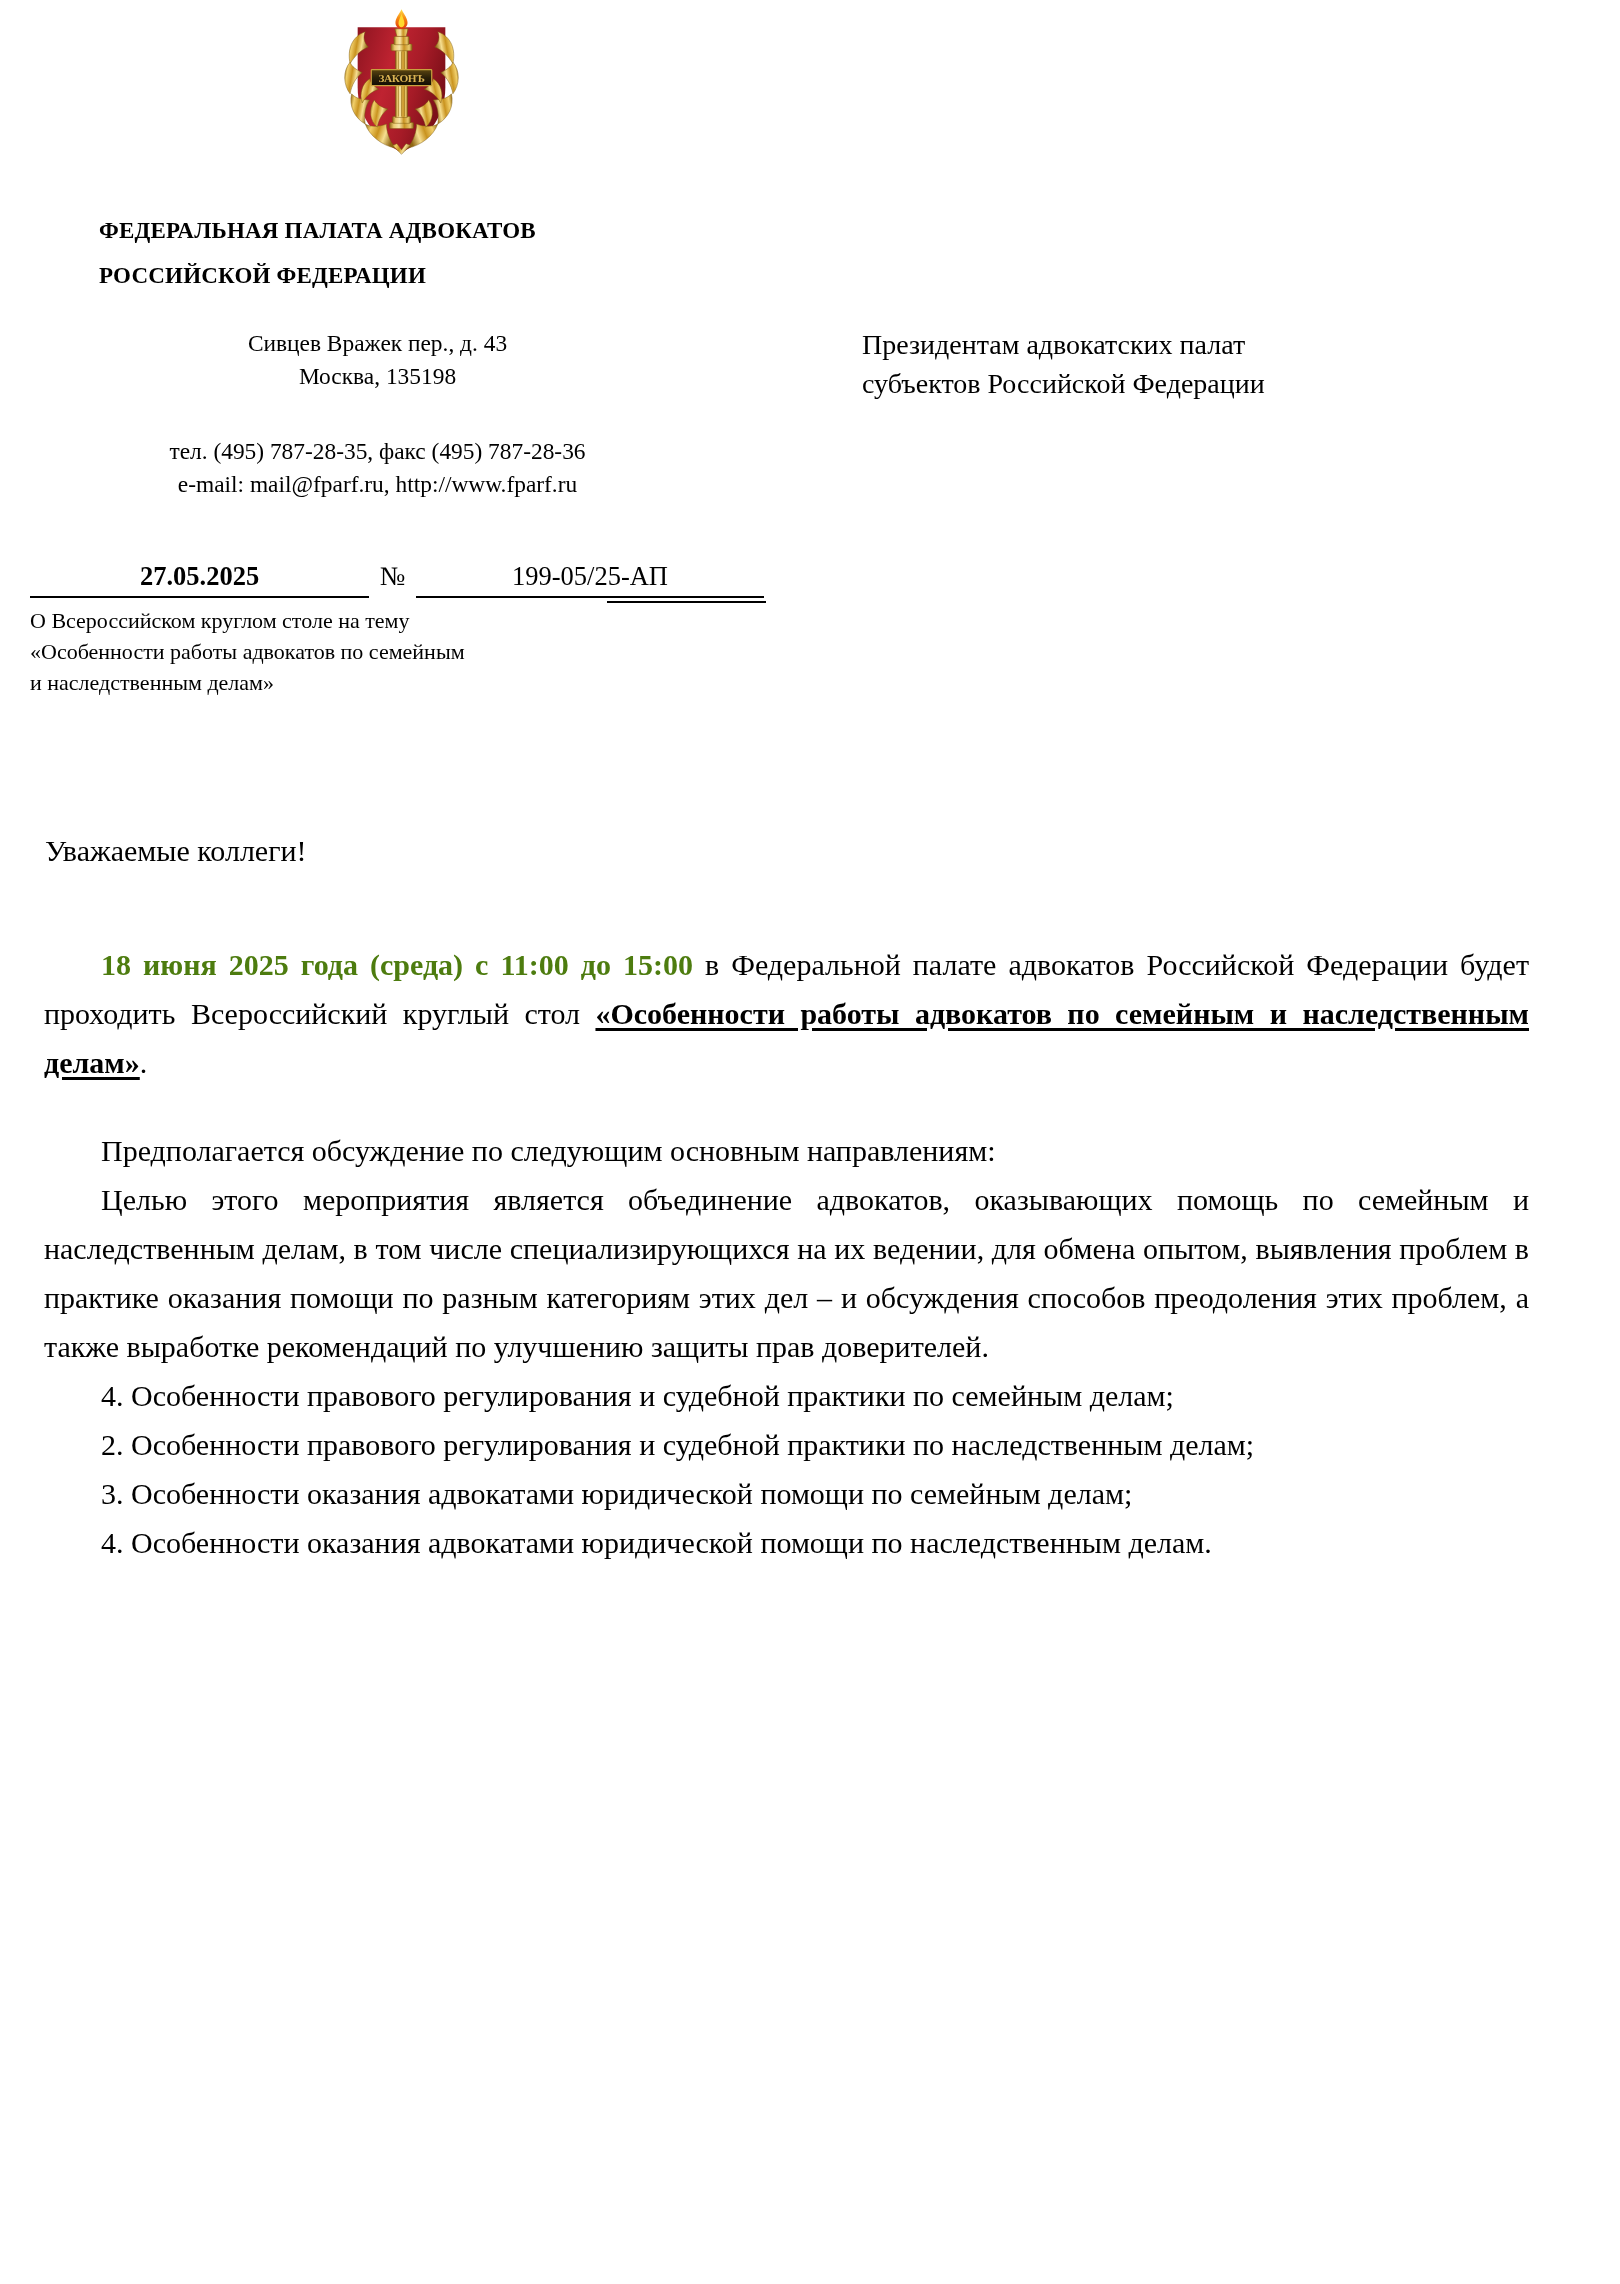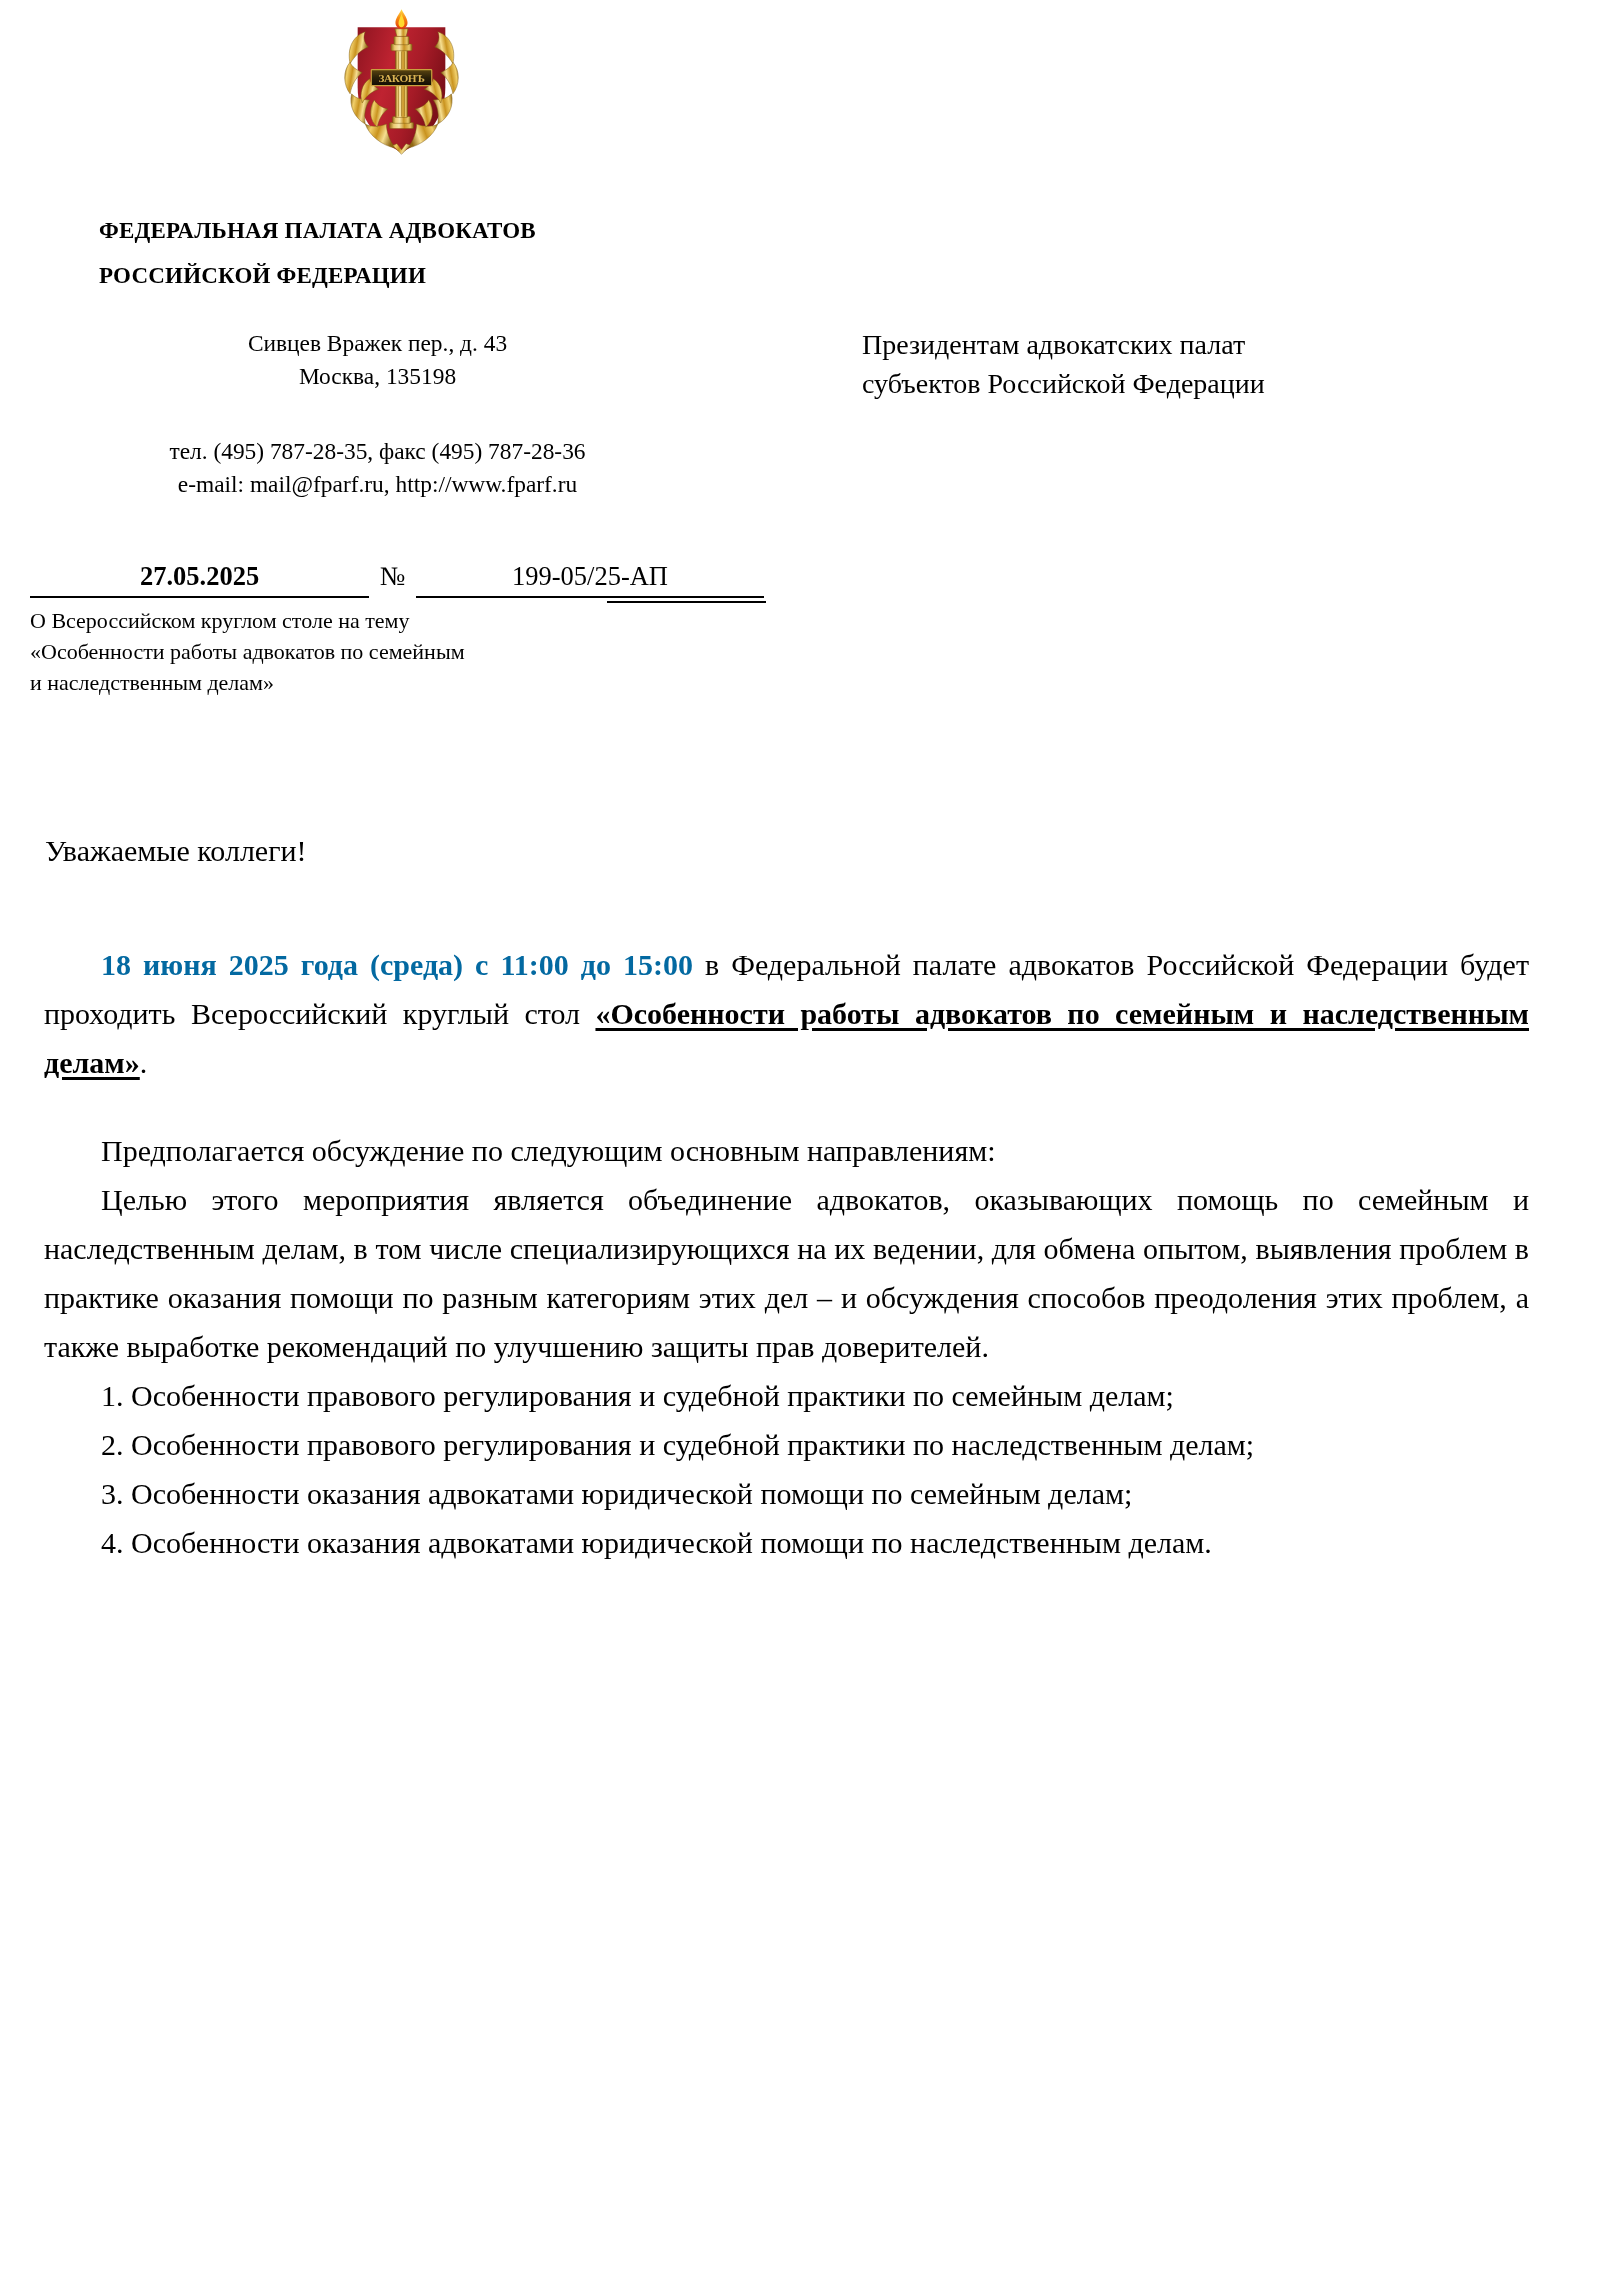--- a/index.html
+++ b/index.html
@@ -141,21 +141,21 @@
     width: 1485px;
     font-size: 30px;
     line-height: 49px;
     text-align: justify;
     text-justify: inter-word;
   }
   .body-text p { margin: 0; }
   .body-text p.ind { text-indent: 57px; }
   .body-text p.gap { margin-top: 39px; }
 
-  .hl-red  { color: #0369a1; font-weight: bold; }
+  .hl-red  { color: #4d7c0f; font-weight: bold; }
   .b       { font-weight: normal; }
   .bu      { font-weight: bold; text-decoration: underline; text-underline-offset: 3.8px; }
 </style>
 </head>
 <body>
 
 <div class="page">
 
   <div class="emblem-wrap">
     <svg class="emblem-svg" viewBox="0 0 176 202" xmlns="http://www.w3.org/2000/svg">
@@ -263,21 +263,21 @@
   <div class="salutation">Уважаемые коллеги!</div>
 
   <div class="body-text">
 
     <p class="ind"><span class="hl-red">18 июня 2025 года (среда) с 11:00 до 15:00</span><span> в Федеральной палате адвокатов Российской Федерации будет проходить </span><span class="b">Всероссийский круглый стол </span><span class="bu">«Особенности работы адвокатов по семейным и наследственным делам»</span><span>.</span></p>
 
     <p class="ind gap">Предполагается обсуждение по следующим основным направлениям:</p>
 
     <p class="ind">Целью этого мероприятия является объединение адвокатов, оказывающих помощь по семейным и наследственным делам, в том числе специализирующихся на их ведении, для обмена опытом, выявления проблем в практике оказания помощи по разным категориям этих дел – и обсуждения способов преодоления этих проблем, а также выработке рекомендаций по улучшению защиты прав доверителей.</p>
 
-    <p class="ind">1. Особенности правового регулирования и судебной практики по семейным делам;</p>
+    <p class="ind">4. Особенности правового регулирования и судебной практики по семейным делам;</p>
     <p class="ind">2. Особенности правового регулирования и судебной практики по наследственным делам;</p>
     <p class="ind">3. Особенности оказания адвокатами юридической помощи по семейным делам;</p>
     <p class="ind">4. Особенности оказания адвокатами юридической помощи по наследственным делам.</p>
 
   </div>
 
 </div>
 
 
 </body></html>

